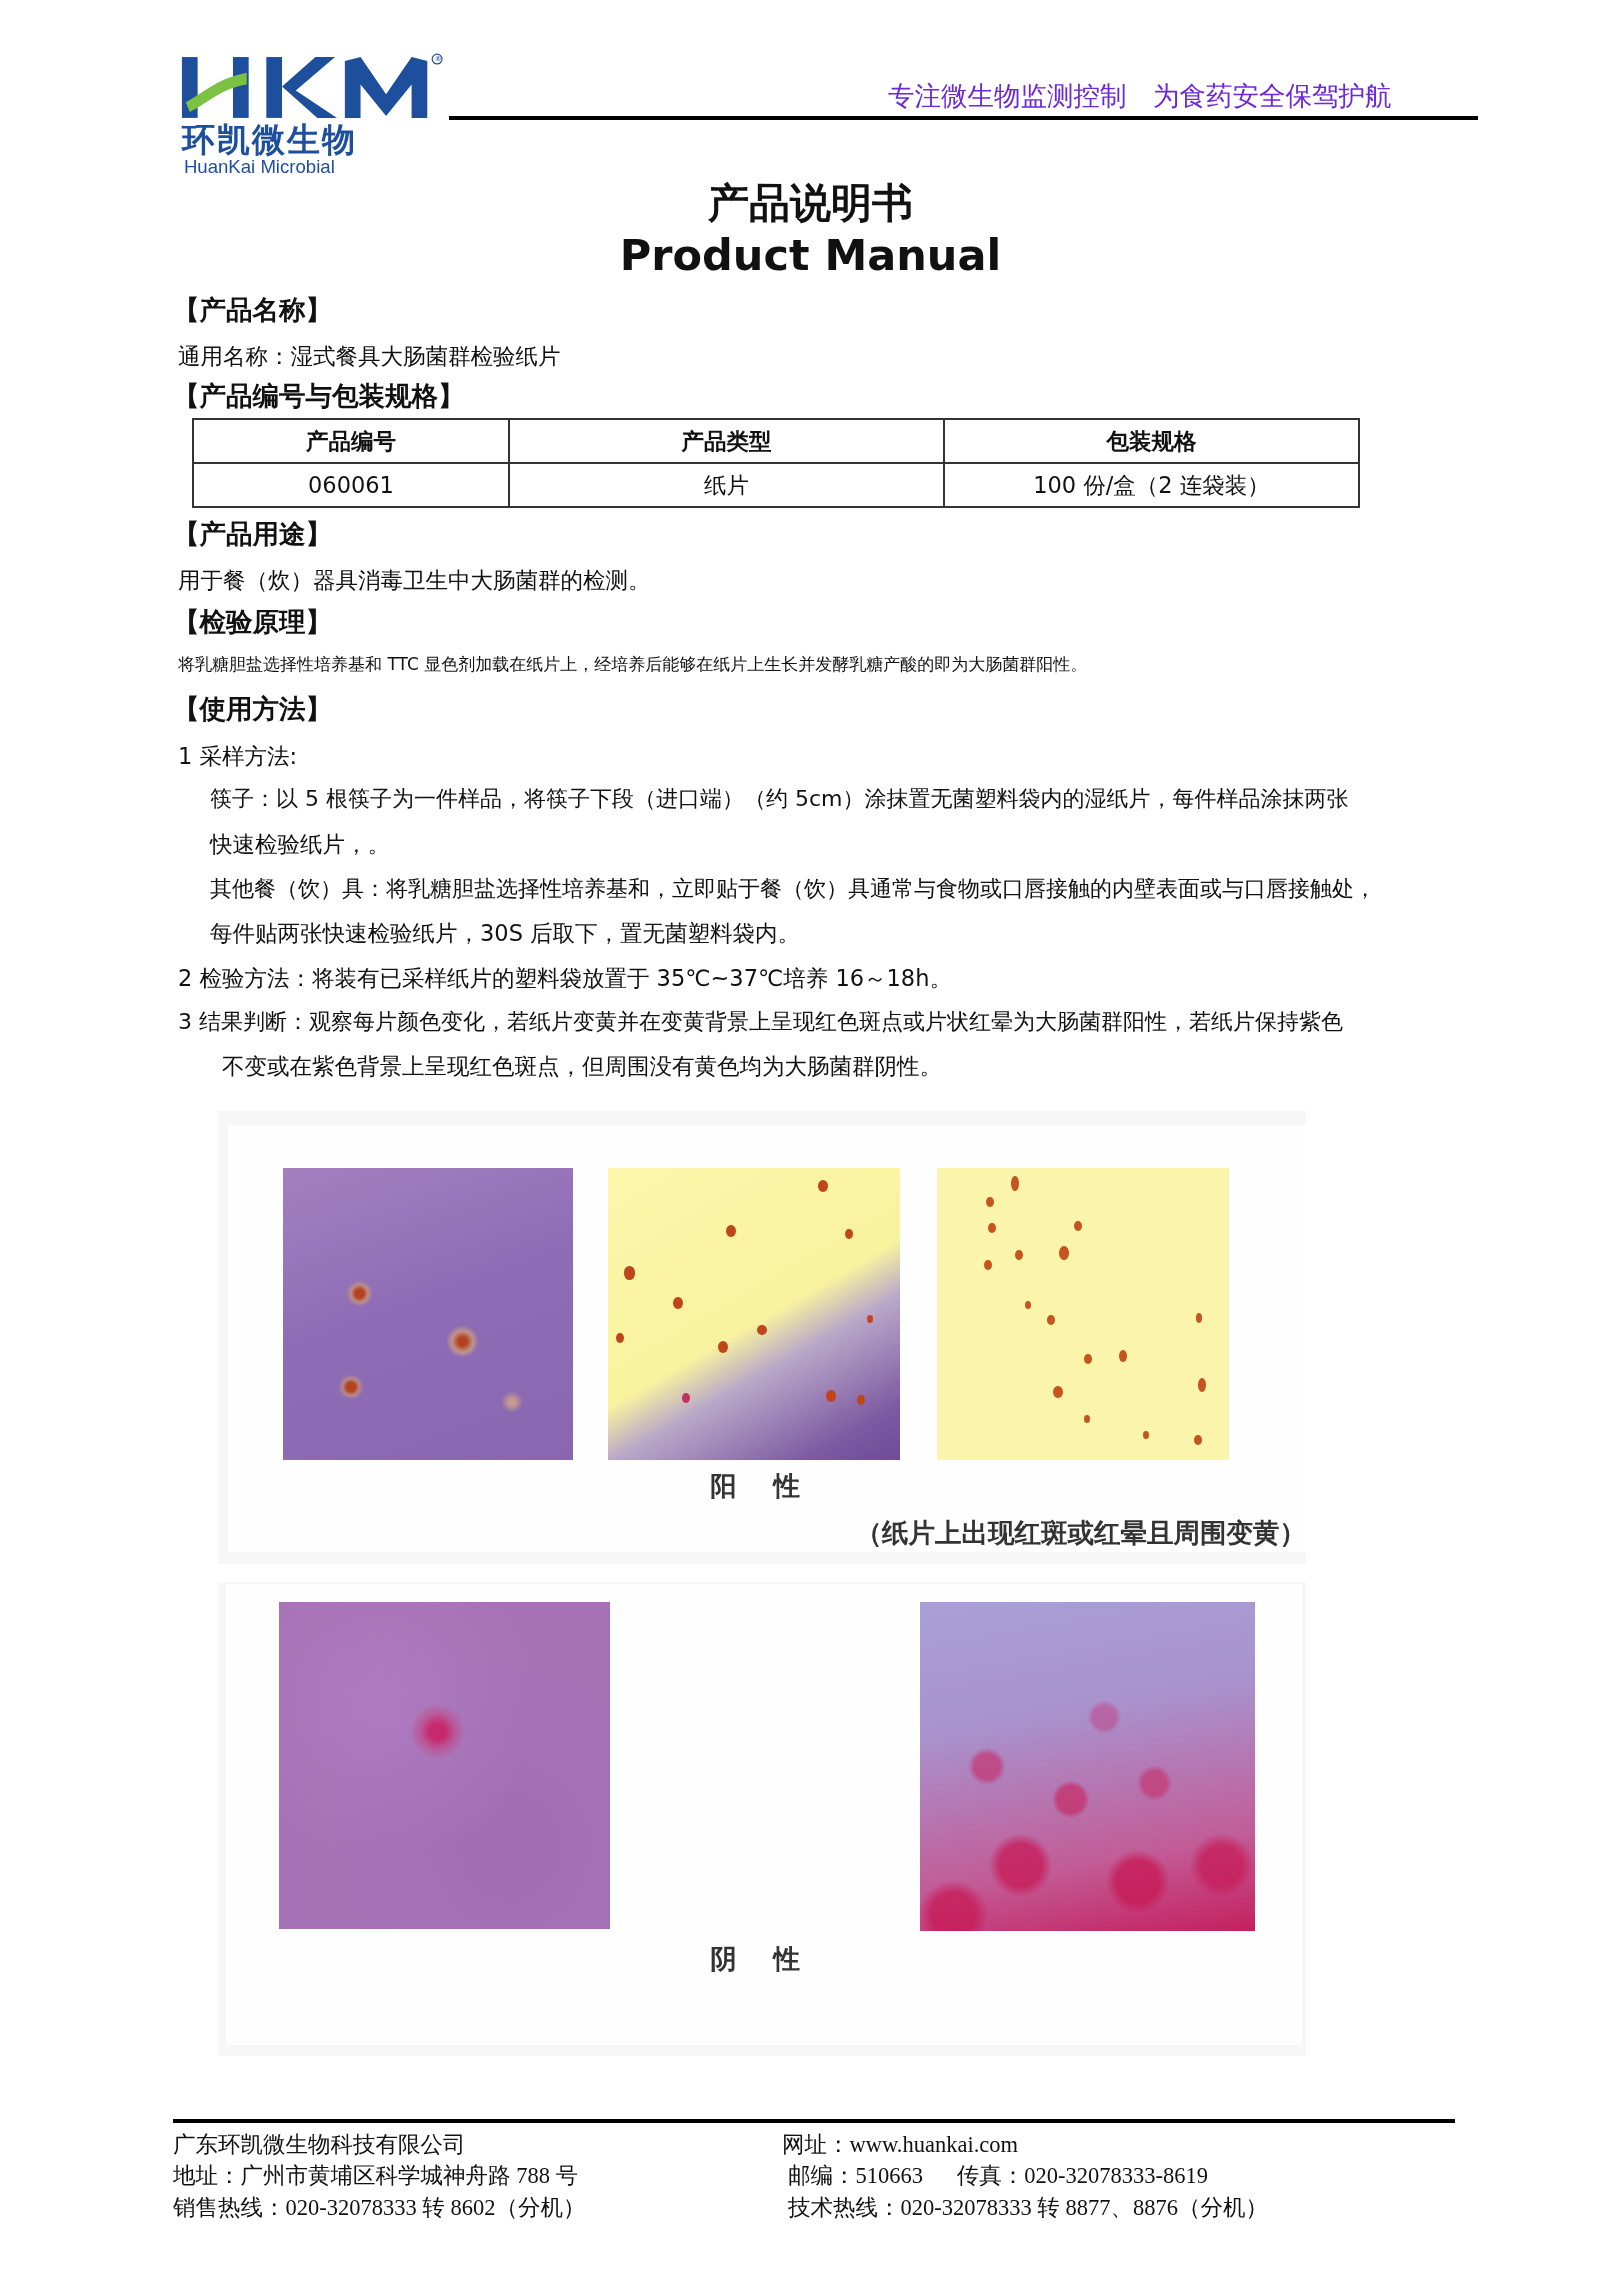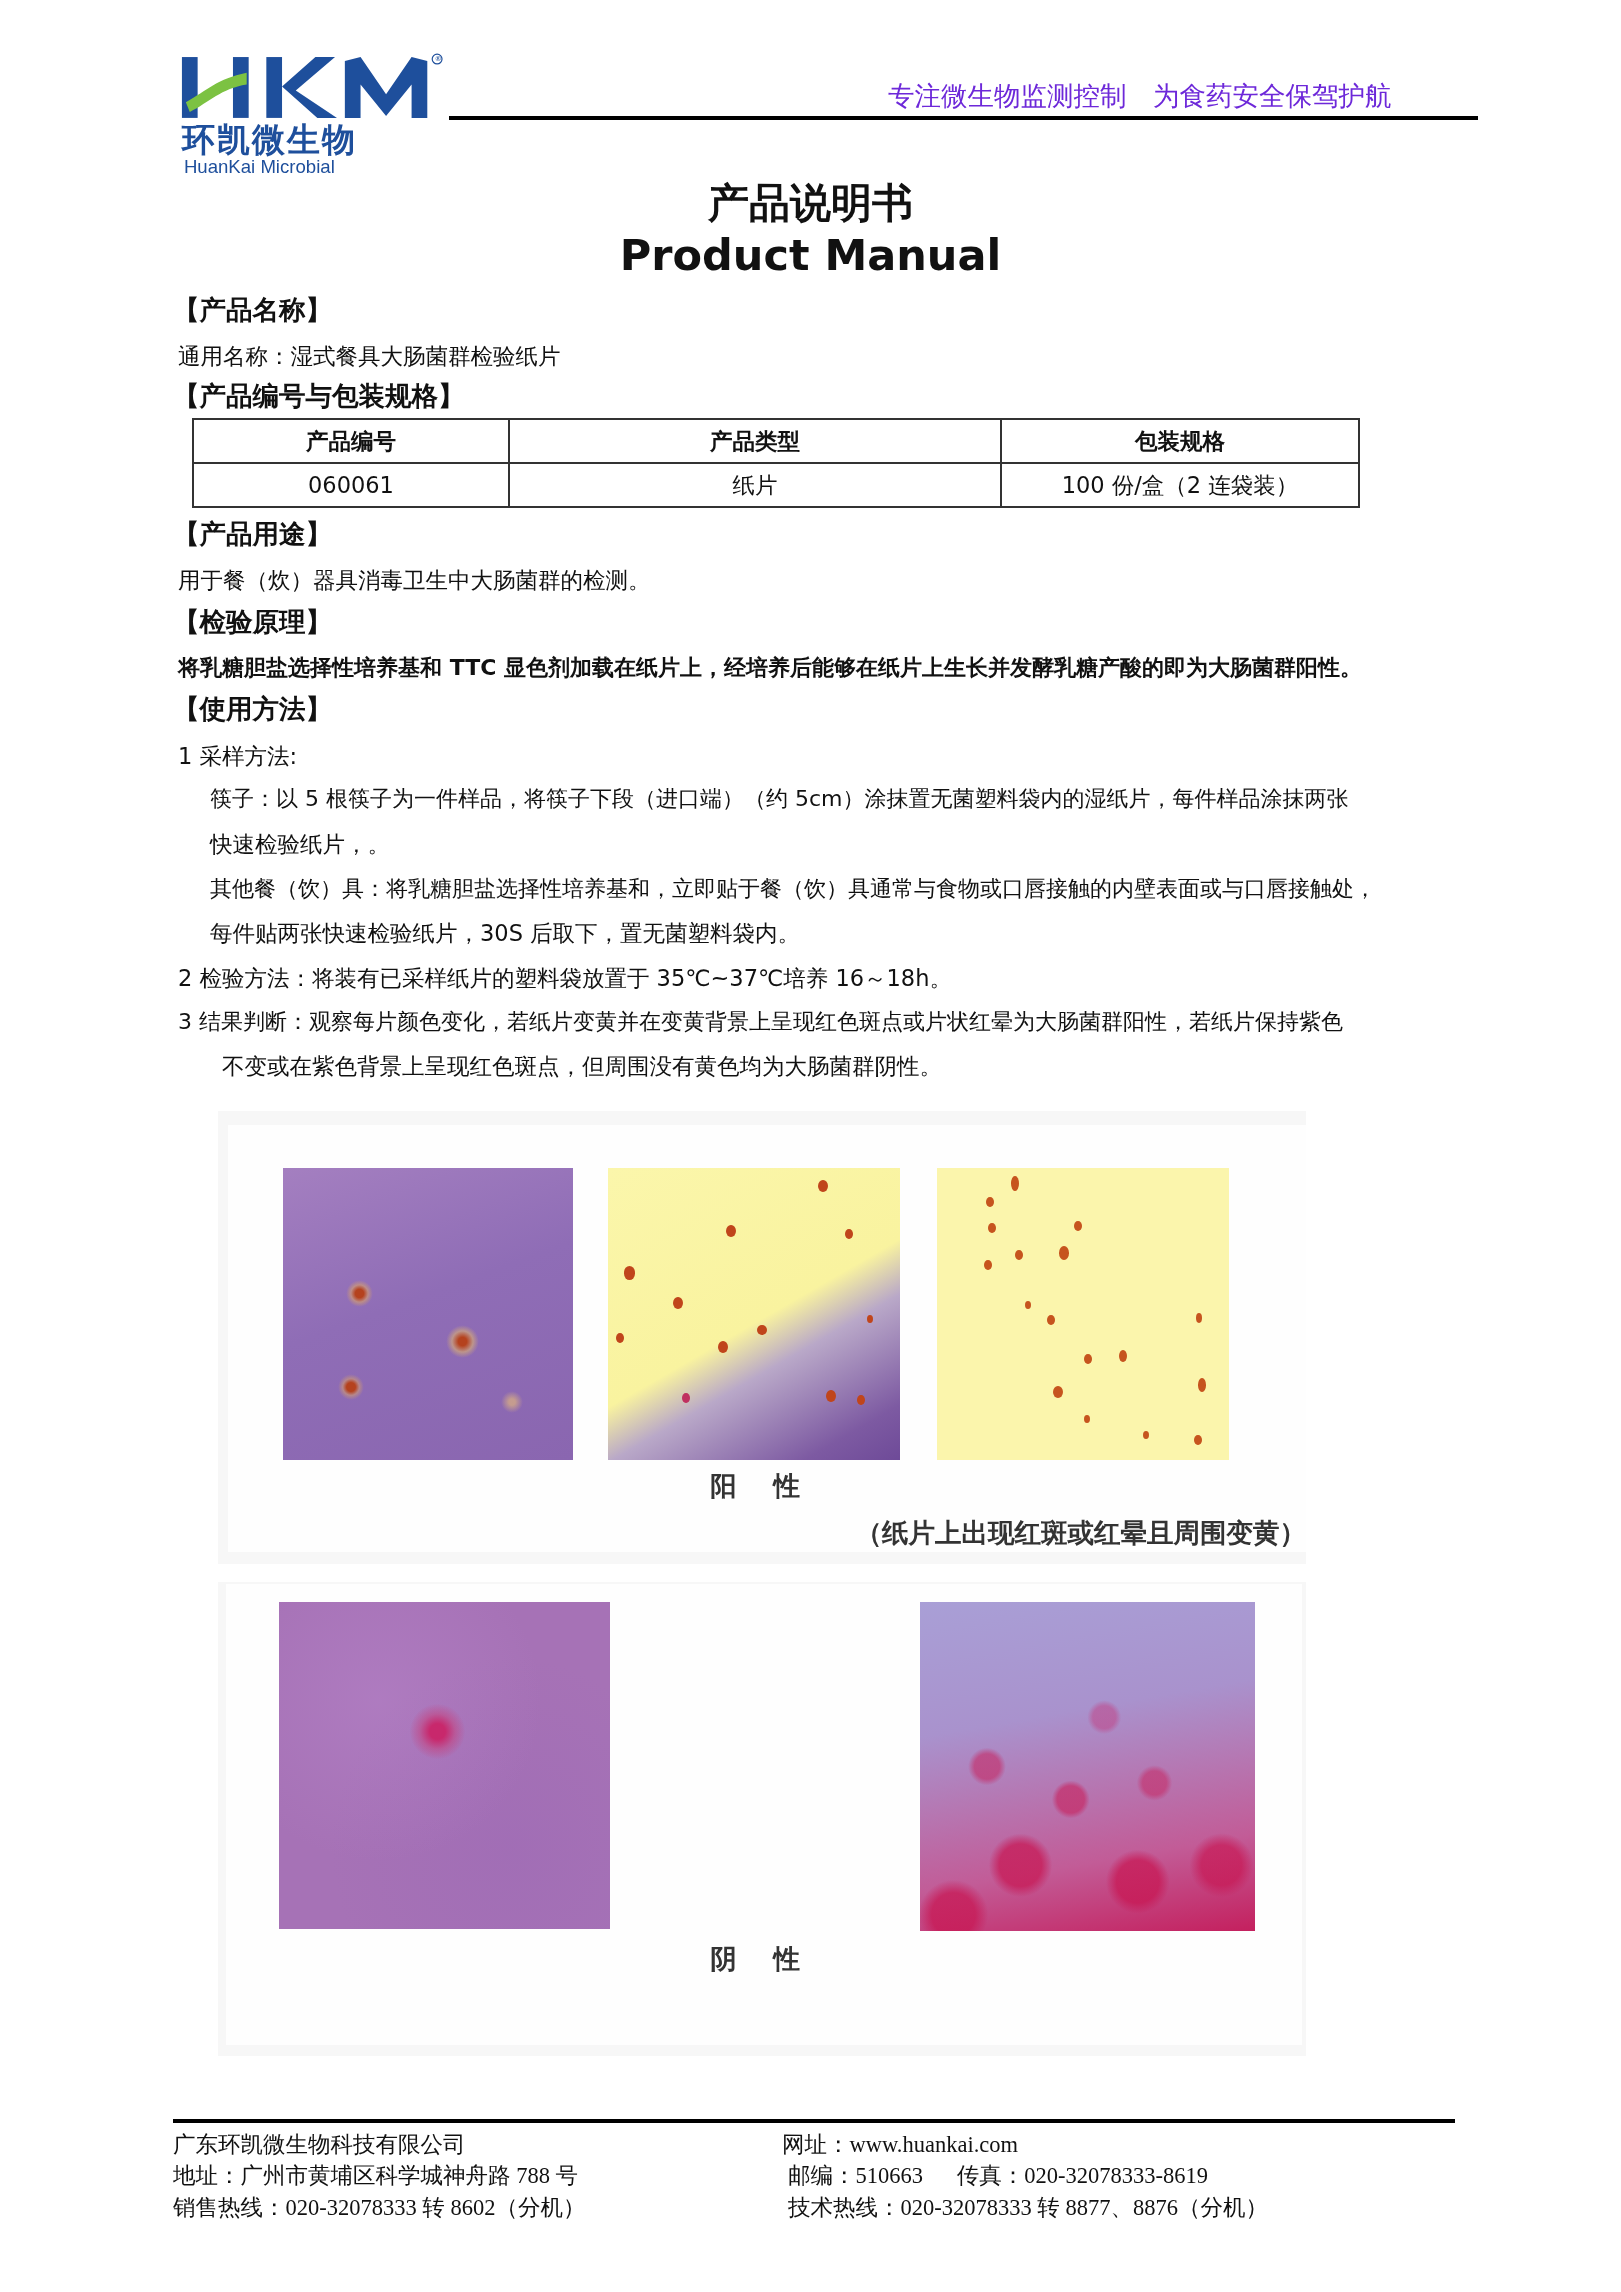--- a/index.html
+++ b/index.html
@@ -66,38 +66,38 @@
 <div class="title-en">Product Manual</div>
 
 <div class="section-h" style="top:292px;">【产品名称】</div>
 <div class="body-t" style="left:178px; top:341px;">通用名称：湿式餐具大肠菌群检验纸片</div>
 
 <div class="section-h" style="top:378px;">【产品编号与包装规格】</div>
 <table class="spec-table">
   <thead>
     <tr>
       <th style="width:316px;">产品编号</th>
-      <th style="width:492px;">产品类型</th>
+      <th style="width:435px;">产品类型</th>
       <th>包装规格</th>
     </tr>
   </thead>
   <tbody>
     <tr>
       <td>060061</td>
       <td>纸片</td>
       <td>100 份/盒（2 连袋装）</td>
     </tr>
   </tbody>
 </table>
 
 <div class="section-h" style="top:516px;">【产品用途】</div>
 <div class="body-t" style="left:178px; top:565px;">用于餐（炊）器具消毒卫生中大肠菌群的检测。</div>
 
 <div class="section-h" style="top:604px;">【检验原理】</div>
-<div class="body-t" style="left:178px; top:653px; font-size:22px;font-weight:bold;">将乳糖胆盐选择性培养基和 TTC 显色剂加载在纸片上，经培养后能够在纸片上生长并发酵乳糖产酸的即为大肠菌群阳性。</div>
+<div class="body-t" style="left:178px; top:653px; font-size:17px;">将乳糖胆盐选择性培养基和 TTC 显色剂加载在纸片上，经培养后能够在纸片上生长并发酵乳糖产酸的即为大肠菌群阳性。</div>
 
 <div class="section-h" style="top:691px;">【使用方法】</div>
 <div class="body-t" style="left:178px; top:741px;">1  采样方法:</div>
 <div class="body-t" style="left:210px; top:784px; font-size:22px;">筷子：以 5  根筷子为一件样品，将筷子下段（进口端）（约 5cm）涂抹置无菌塑料袋内的湿纸片，每件样品涂抹两张</div>
 <div class="body-t" style="left:210px; top:829px;">快速检验纸片，。</div>
 <div class="body-t" style="left:210px; top:874px; font-size:22px;">其他餐（饮）具：将乳糖胆盐选择性培养基和，立即贴于餐（饮）具通常与食物或口唇接触的内壁表面或与口唇接触处，</div>
 <div class="body-t" style="left:210px; top:918px;">每件贴两张快速检验纸片，30S  后取下，置无菌塑料袋内。</div>
 <div class="body-t" style="left:178px; top:963px;">2  检验方法：将装有已采样纸片的塑料袋放置于 35℃~37℃培养 16～18h。</div>
 <div class="body-t" style="left:178px; top:1007px; font-size:22px;">3 结果判断：观察每片颜色变化，若纸片变黄并在变黄背景上呈现红色斑点或片状红晕为大肠菌群阳性，若纸片保持紫色</div>
 <div class="body-t" style="left:222px; top:1051px;">不变或在紫色背景上呈现红色斑点，但周围没有黄色均为大肠菌群阴性。</div>

